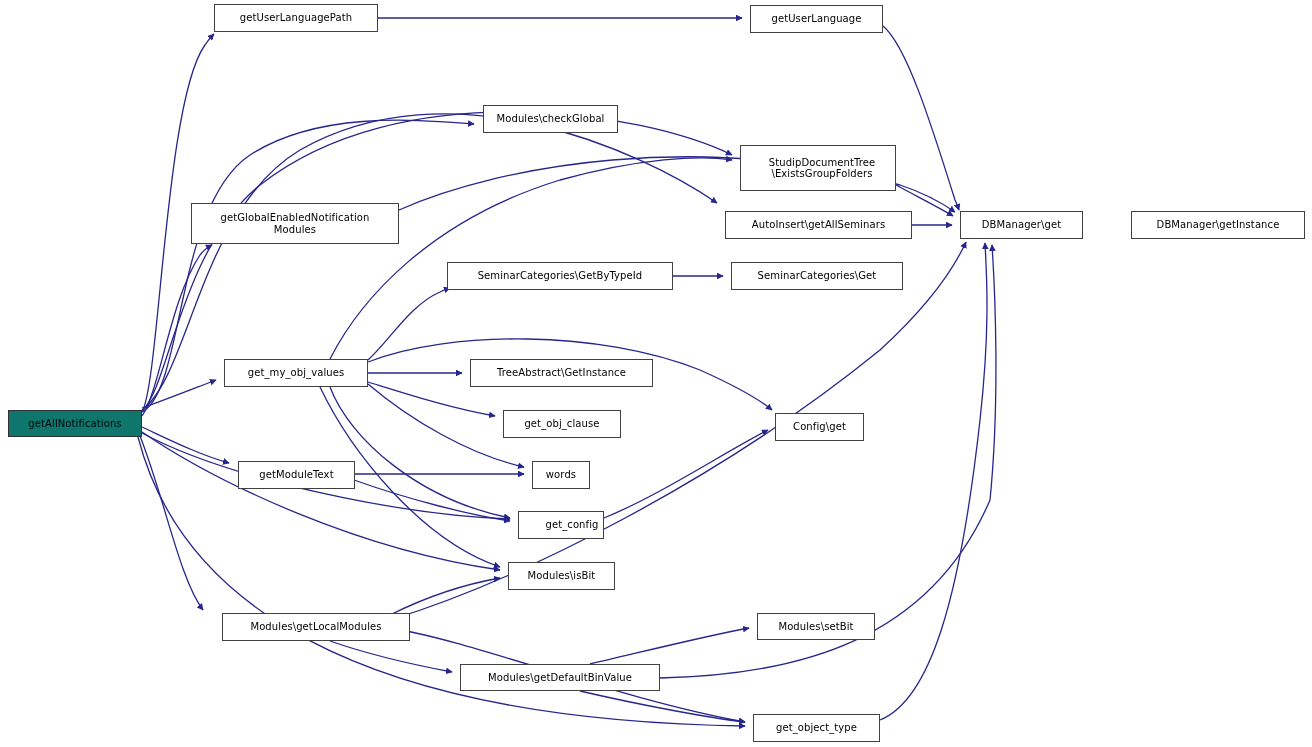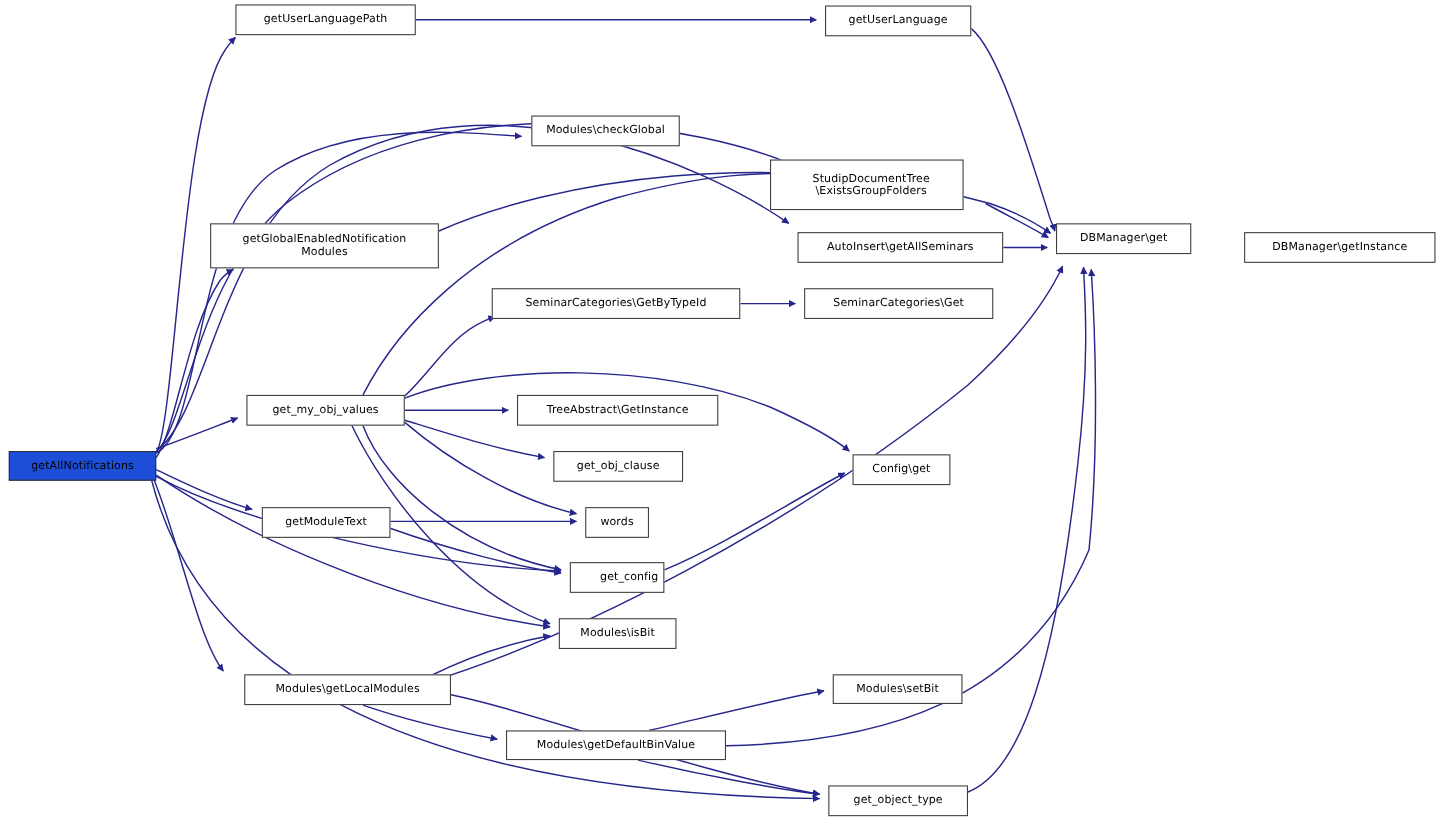--- a/index.html
+++ b/index.html
@@ -32,21 +32,21 @@
     line-height: 1.12;
     display: flex;
     align-items: center;
     justify-content: center;
     text-align: center;
     white-space: pre-line;
     letter-spacing: 0.1px;
     z-index: 5;
   }
   .node.current {
-    background: #1d4ed8;
+    background: #0f766e;
     border-color: #303030;
   }
 </style>
 </head>
 <body>
 
 <div id="canvas">
   <svg id="edges" xmlns="http://www.w3.org/2000/svg">
     <defs>
       <marker id="arrow" viewBox="0 0 10 10" refX="9" refY="5" markerWidth="5.2" markerHeight="5.2" orient="auto-start-reverse">
@@ -90,26 +90,26 @@
         <path d="M580,691 C640,705 710,718 745,722" fill="none" stroke="#26268c" stroke-width="1.3" marker-end="url(#arrow)"></path>
         <path d="M660,678 C800,675 930,640 990,500 C1000,400 995,290 992,245" fill="none" stroke="#26268c" stroke-width="1.3" marker-end="url(#arrow)"></path>
         <path d="M880,720 C930,700 960,600 980,420 C990,330 987,280 985,243" fill="none" stroke="#26268c" stroke-width="1.3" marker-end="url(#arrow)"></path>
       </g>
   </svg>
   <div id="node-layer">
       <div class="node current" style="left: 8px; top: 410px; width: 134px; height: 27px;">getAllNotifications</div>
       <div class="node" style="left: 214px; top: 4px; width: 164px; height: 28px;">getUserLanguagePath</div>
       <div class="node" style="left: 750px; top: 5px; width: 133px; height: 28px;">getUserLanguage</div>
       <div class="node" style="left: 483px; top: 105px; width: 135px; height: 28px;">Modules\checkGlobal</div>
-      <div class="node" style="left: 700px; top: 145px; width: 176px; height: 46px; padding-left: 8px;">StudipDocumentTree
+      <div class="node" style="left: 740px; top: 145px; width: 156px; height: 46px; padding-left: 8px;">StudipDocumentTree
 \ExistsGroupFolders</div>
       <div class="node" style="left: 191px; top: 203px; width: 208px; height: 41px;">getGlobalEnabledNotification
 Modules</div>
       <div class="node" style="left: 725px; top: 211px; width: 187px; height: 28px;">AutoInsert\getAllSeminars</div>
-      <div class="node" style="left: 960px; top: 203px; width: 123px; height: 28px;">DBManager\get</div>
+      <div class="node" style="left: 960px; top: 211px; width: 123px; height: 28px;">DBManager\get</div>
       <div class="node" style="left: 1131px; top: 211px; width: 174px; height: 28px;">DBManager\getInstance</div>
       <div class="node" style="left: 447px; top: 262px; width: 226px; height: 28px;">SeminarCategories\GetByTypeId</div>
       <div class="node" style="left: 731px; top: 262px; width: 172px; height: 28px;">SeminarCategories\Get</div>
       <div class="node" style="left: 224px; top: 359px; width: 144px; height: 28px;">get_my_obj_values</div>
       <div class="node" style="left: 470px; top: 359px; width: 183px; height: 28px;">TreeAbstract\GetInstance</div>
       <div class="node" style="left: 503px; top: 410px; width: 118px; height: 28px;">get_obj_clause</div>
       <div class="node" style="left: 775px; top: 413px; width: 89px; height: 28px;">Config\get</div>
       <div class="node" style="left: 238px; top: 461px; width: 117px; height: 28px;">getModuleText</div>
       <div class="node" style="left: 532px; top: 461px; width: 58px; height: 28px;">words</div>
       <div class="node" style="left: 518px; top: 511px; width: 86px; height: 28px; padding-left: 22px;">get_config</div>

